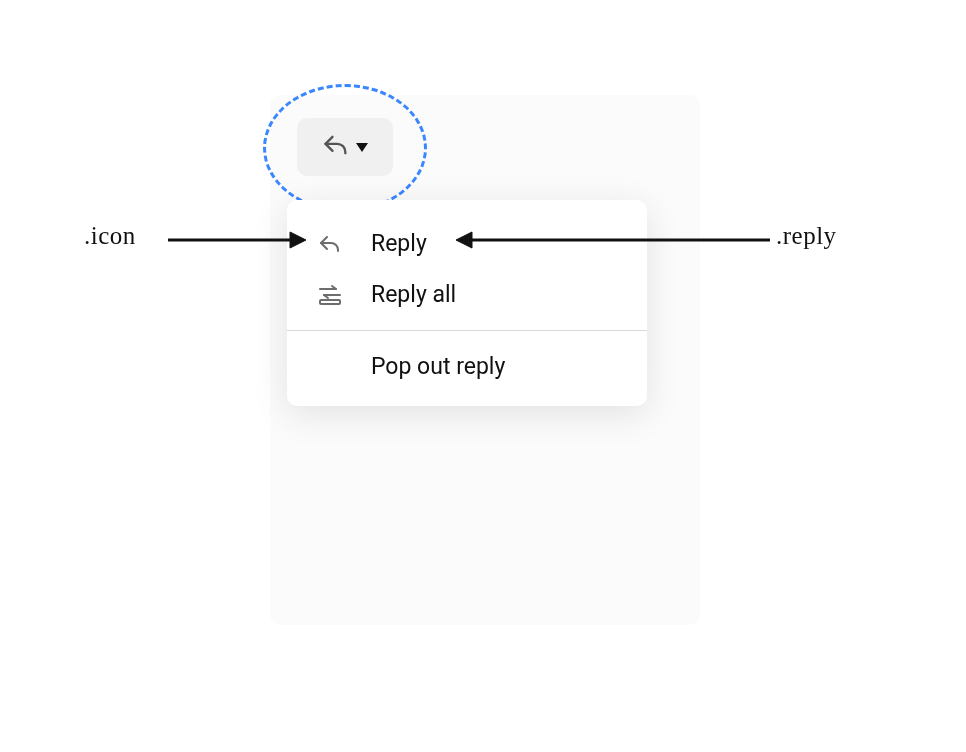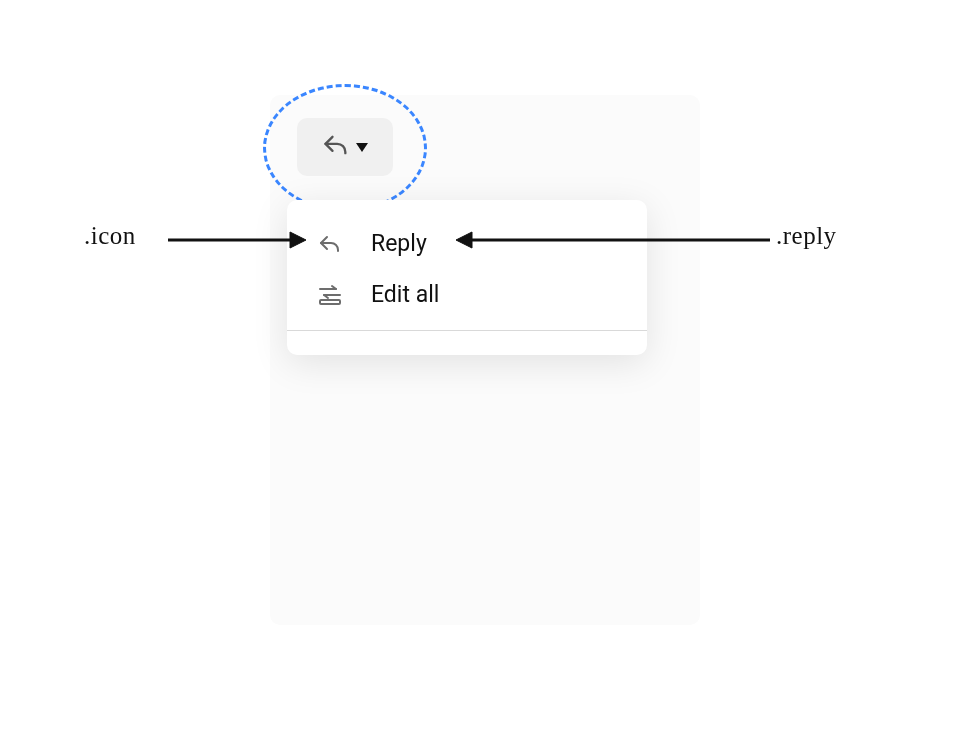--- a/index.html
+++ b/index.html
@@ -126,23 +126,27 @@
   <div class="menu-item">
     <span class="icon-slot">
       <svg width="26" height="22" viewBox="0 0 26 22" fill="none" stroke="currentColor" stroke-width="2" stroke-linecap="round" stroke-linejoin="round">
         <path d="M3 5 h16"></path>
         <path d="M19 5 l-4 -3"></path>
         <path d="M23 11 h-16"></path>
         <path d="M7 11 l4 3"></path>
         <rect x="3" y="16" width="20" height="4" rx="1"></rect>
       </svg>
     </span>
-    <span class="label">Edit all</span>
+    <span class="label">Reply all</span>
   </div>
   <hr class="divider">
+  <div class="menu-item">
+    <span class="icon-slot"></span>
+    <span class="label">Pop out reply</span>
+  </div>
 </div>
 
 <div class="callout callout-icon">.icon</div>
 <div class="callout callout-text">.reply</div>
 
 <svg class="arrow" style="left:168px; top:228px;" width="140" height="24">
   <line x1="0" y1="12" x2="122" y2="12" stroke-width="3"></line>
   <polygon points="122,4 138,12 122,20"></polygon>
 </svg>
 

